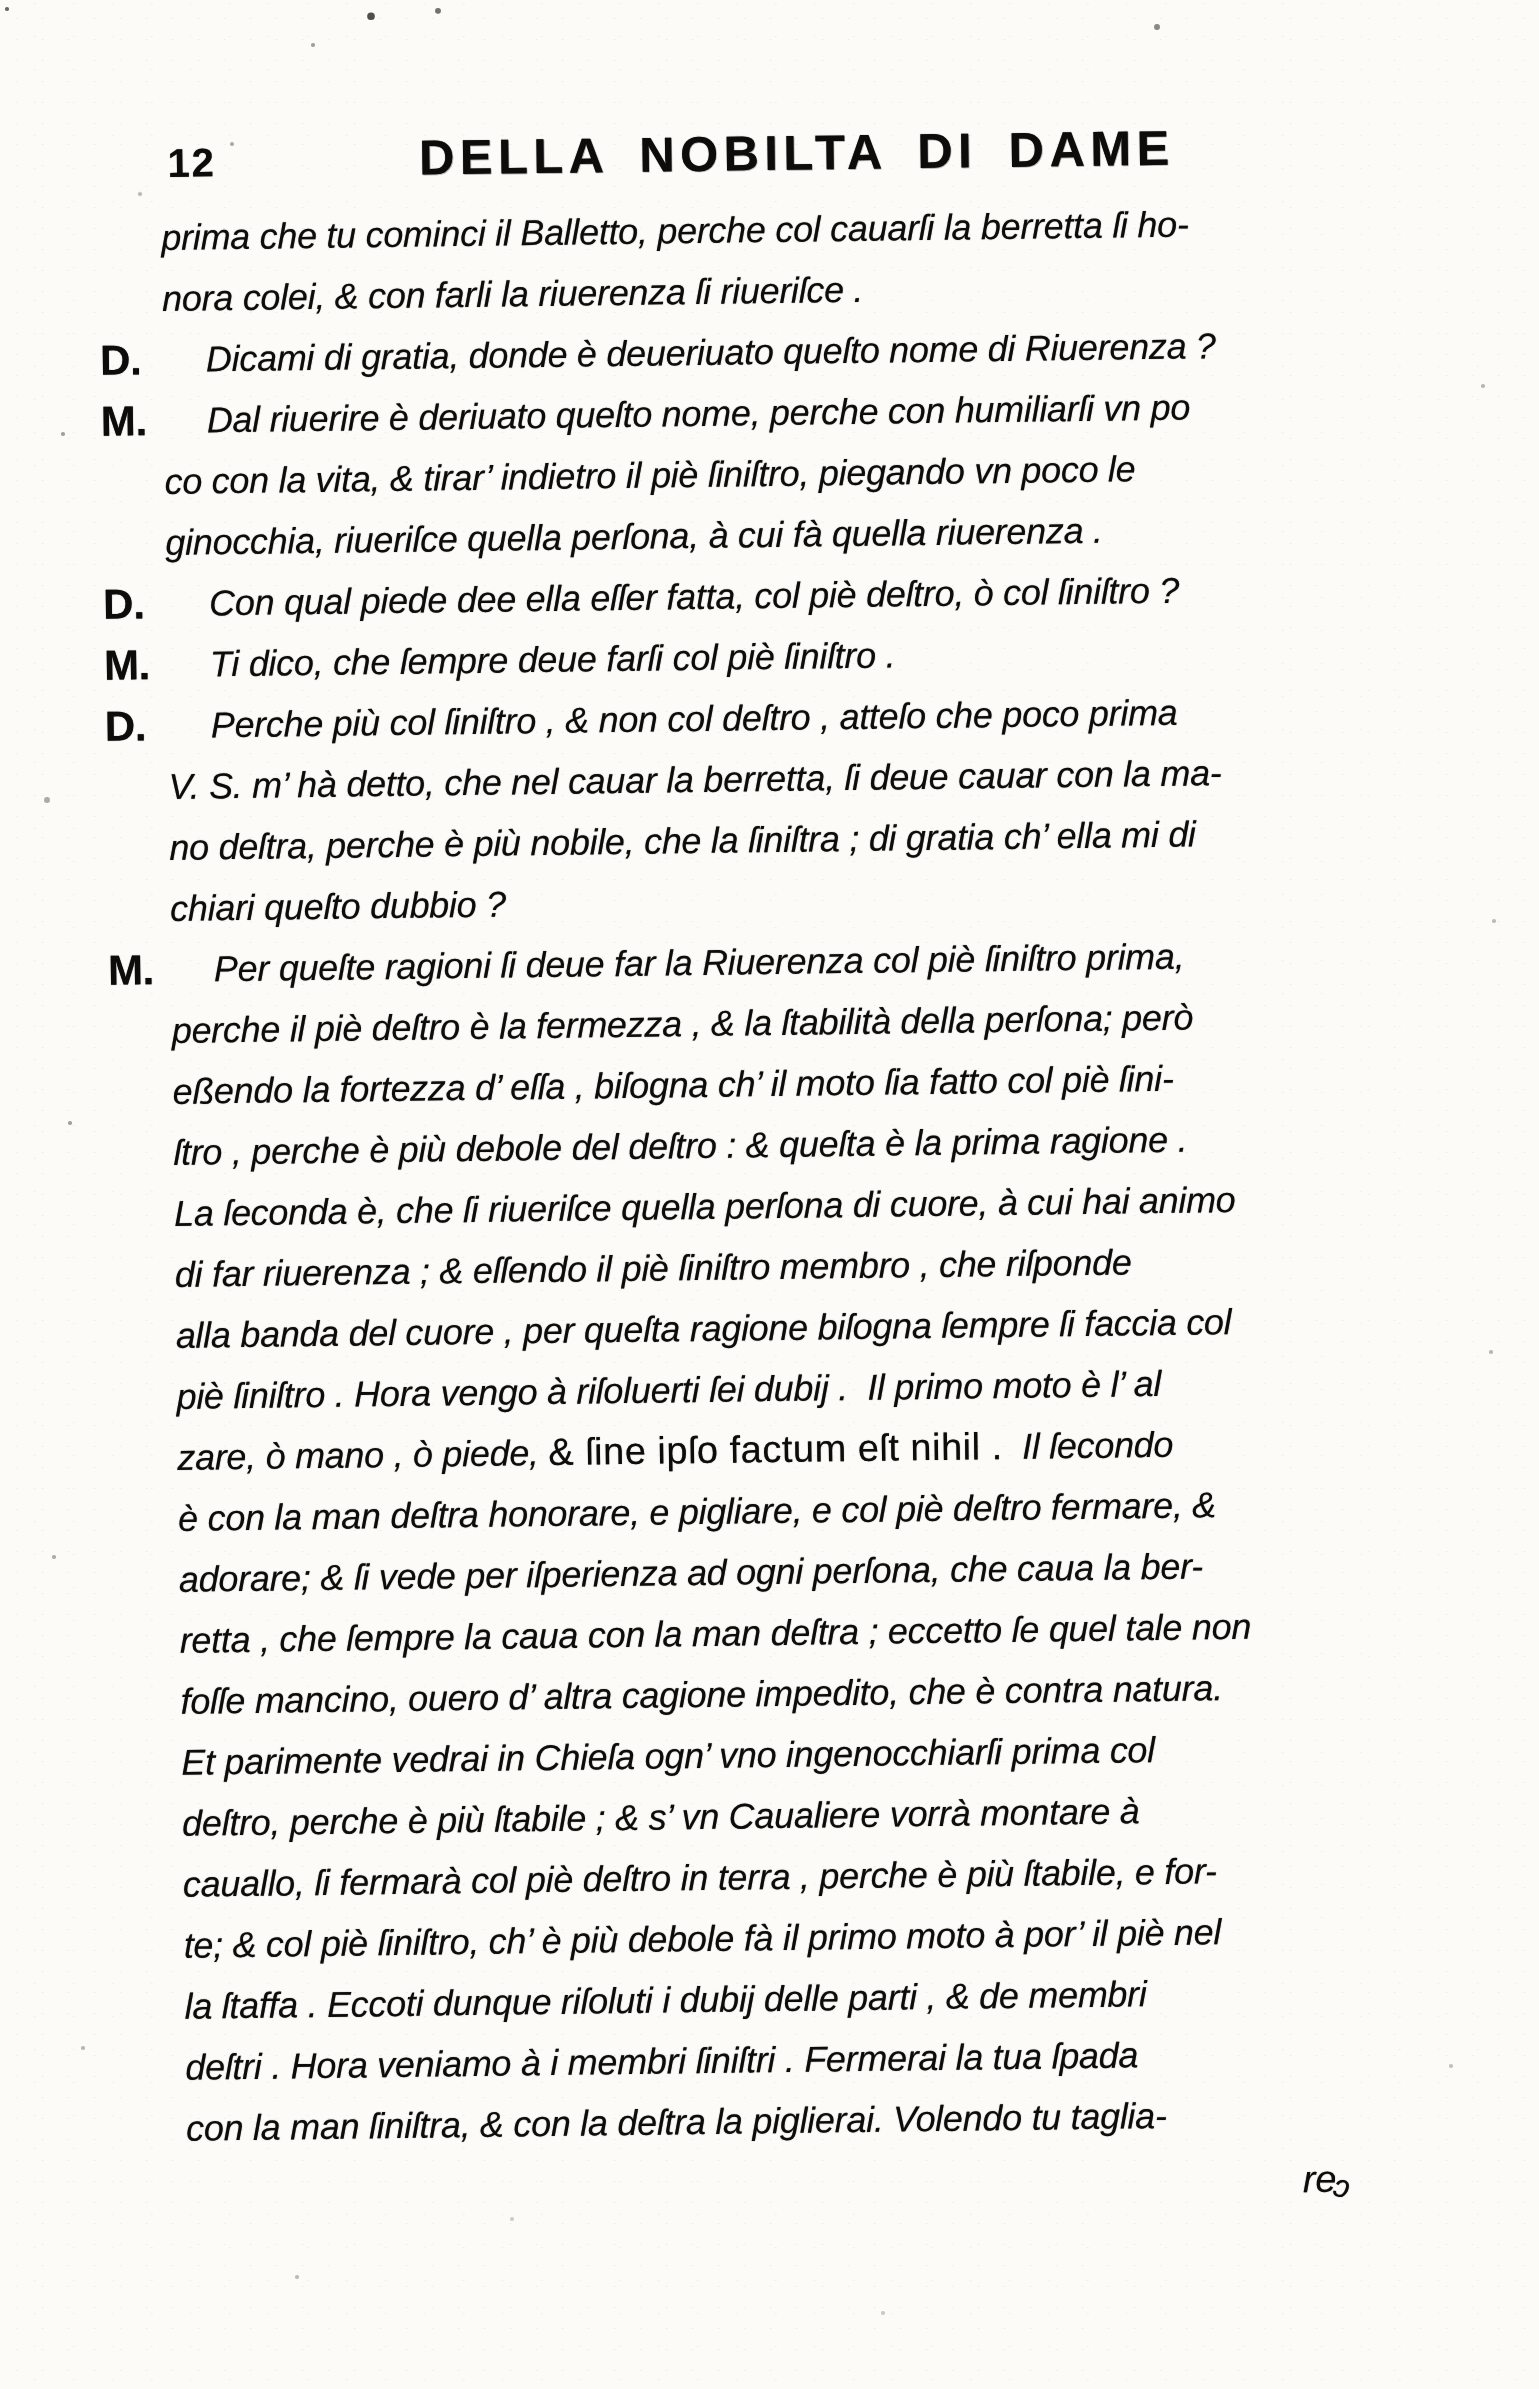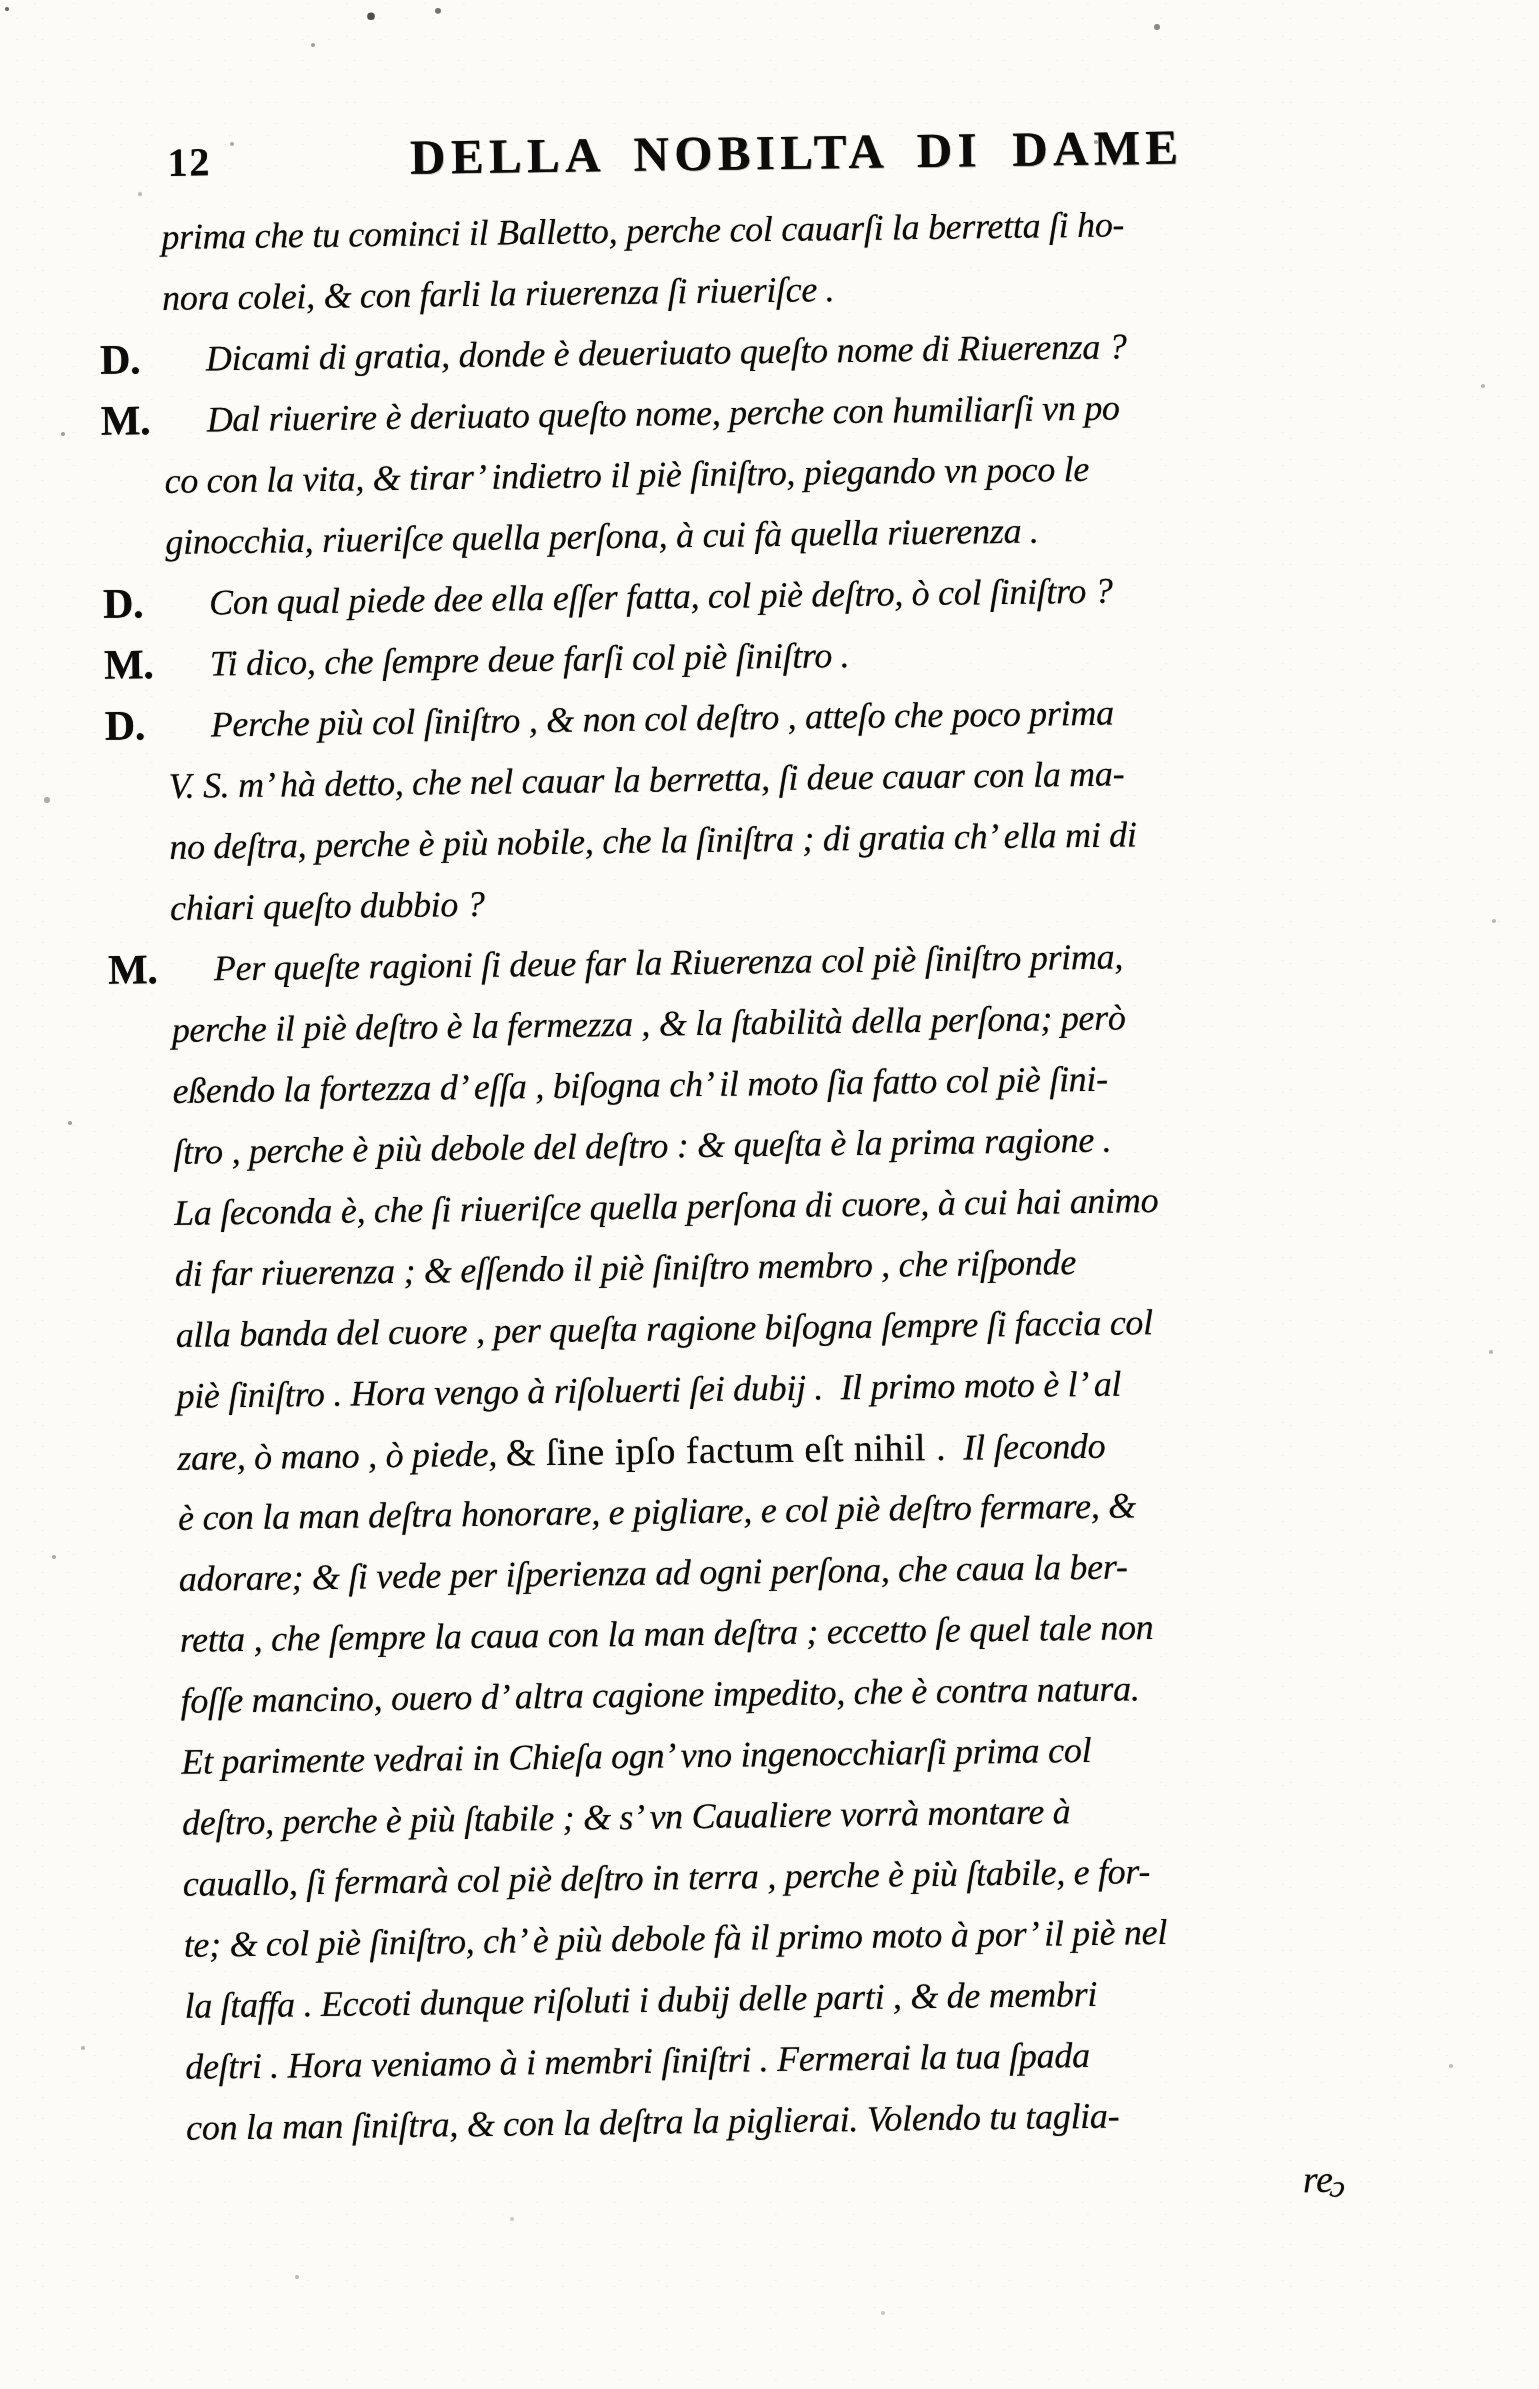--- a/index.html
+++ b/index.html
@@ -12,21 +12,21 @@
     width: 1539px;
     height: 2389px;
     overflow: hidden;
     background-color: #fcfbf8;
     background-image:
       radial-gradient(rgba(20,18,15,0.055) 0.9px, transparent 1.3px),
       radial-gradient(rgba(20,18,15,0.04) 0.9px, transparent 1.3px);
     background-size: 26px 21px, 39px 33px;
     background-position: 3.6px 8px, 15.3px 20px;
     color: #0d0c0a;
-    font-family: Liberation Serif, serif;
+    font-family: Liberation Sans, sans-serif;
   }
   
   .speckles { position: absolute; inset: 0; pointer-events: none; }
   .speckles::before {
     content: "";
     position: absolute;
     left: 5.4px; top: 7.2px;
     width: 3.6px; height: 3.6px;
     border-radius: 50%;
     background: rgba(25,22,18,0.65);

